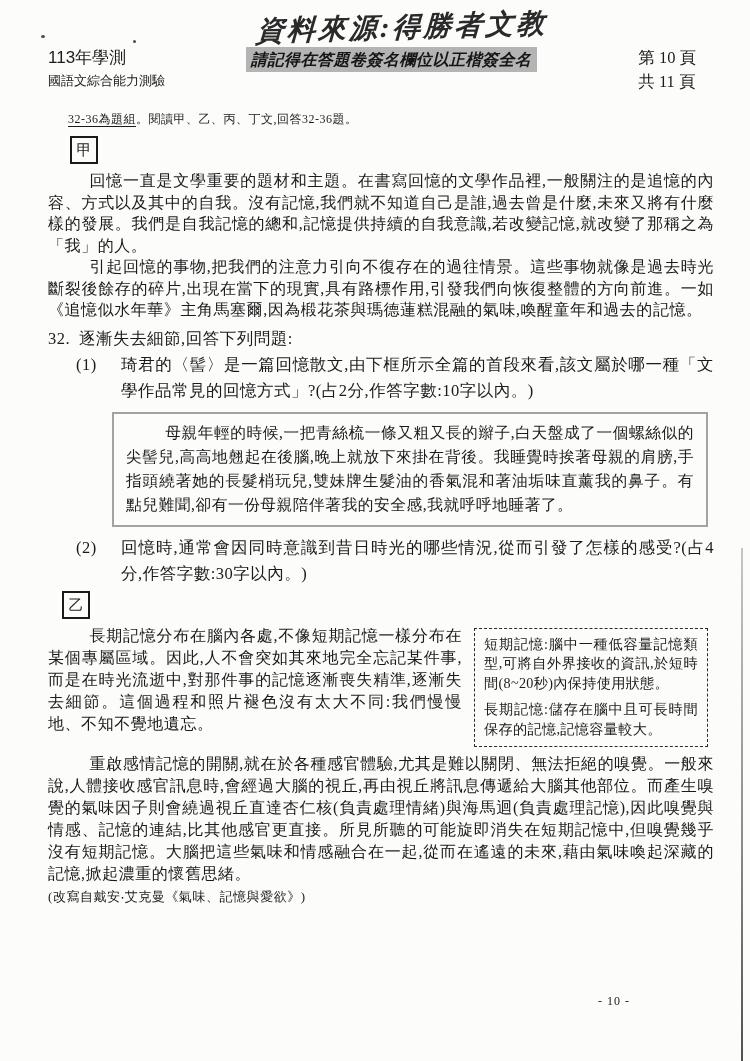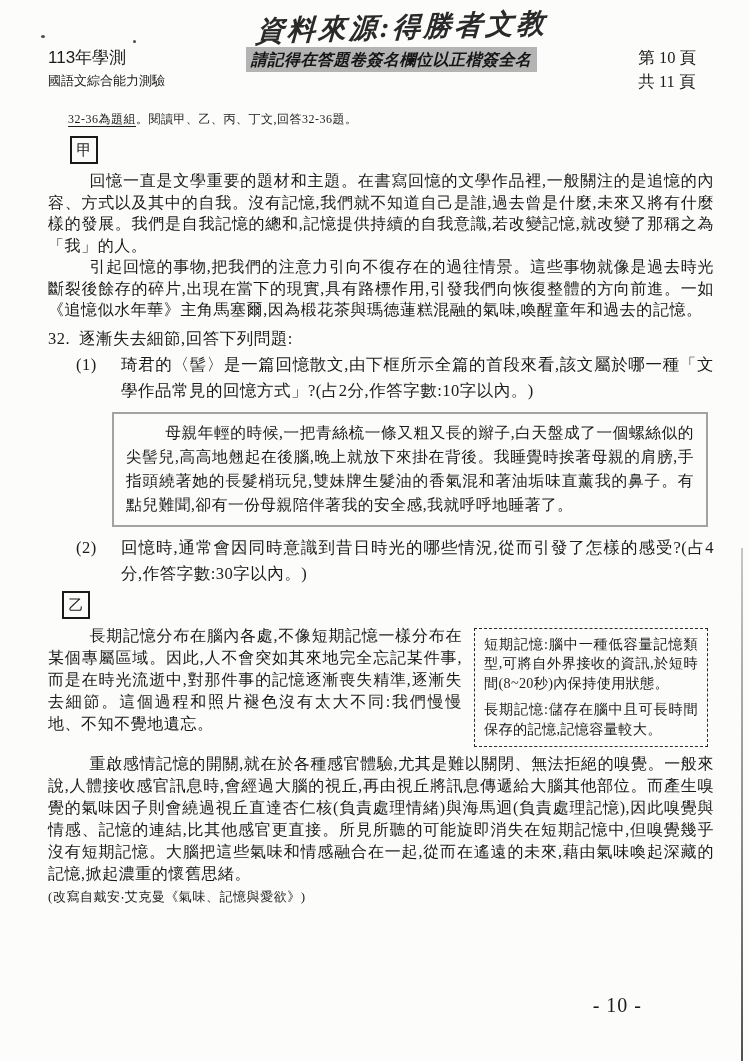--- a/index.html
+++ b/index.html
@@ -146,22 +146,22 @@
   .citation {
     margin:0;
     font-size:13px;
     line-height:23px;
     letter-spacing:0.55px;
   }
 
   
   .page-num {
     position:absolute;
-    top:994px; right:108px;
-    font-size:20px;
+    top:994px; right:120px;
+    font-size:12px;
     letter-spacing:1px;
   }
 
   
   .dot { position:absolute; background:#4c4c4c; border-radius:50%; }
   .dot1 { left:41px; top:35px; width:4px; height:3px; }
   .dot2 { left:133px; top:40px; width:3px; height:3px; }
   .scan-line {
     position:absolute;
     left:741px; top:548px;

